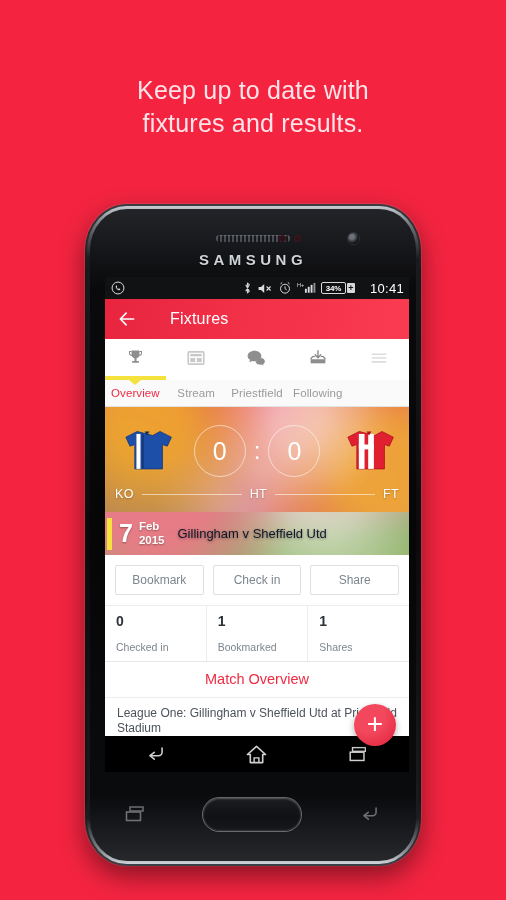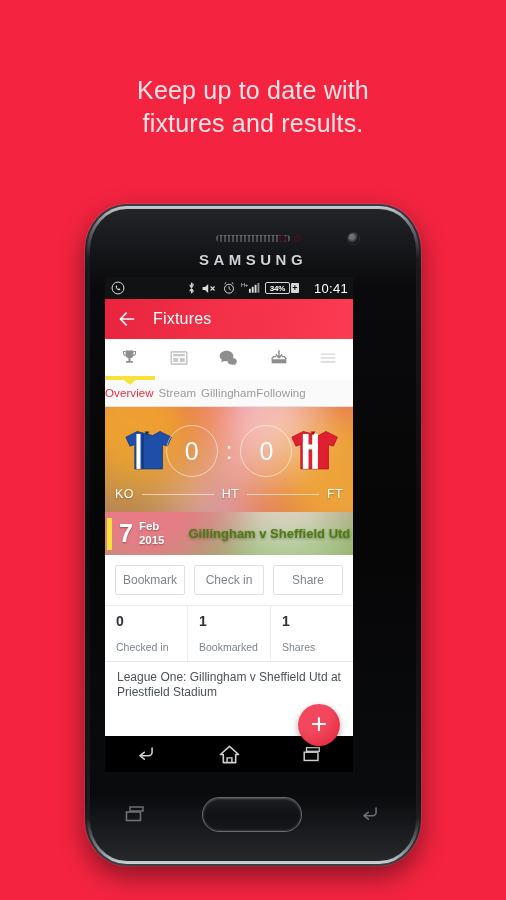--- a/index.html
+++ b/index.html
@@ -50,21 +50,21 @@
     background:radial-gradient(circle at 36% 34%,#6d727a 0 22%,#1b1d21 60%,#000 100%);
     box-shadow:0 0 0 1px rgba(255,255,255,.10); }
   .brand {
     position:absolute; top:42px; left:0; width:100%; text-align:center;
     color:#cfd3d8; font-size:15px; font-weight:700; letter-spacing:4.5px;
     text-shadow:0 1px 1px rgba(0,0,0,.8);
   }
 
   
   .screen {
-    position:absolute; left:15px; top:68px; width:248px; height:495px;
+    position:absolute; left:15px; top:68px; width:304px; height:495px;
     background:#fff; overflow:hidden;
   }
 
   
   .statusbar {
     height:22px; background:#111214; display:flex; align-items:center;
     padding:0 5px 0 6px; color:#e8e8ea;
   }
   .sb-left { display:flex; align-items:center; gap:4px; flex:1; }
   .sb-right { display:flex; align-items:center; gap:5px; }
@@ -77,21 +77,21 @@
     width:25px; height:12px; border:1.4px solid #d8d8da; border-radius:2px;
     display:flex; align-items:center; justify-content:center;
     font-size:8px; color:#fff; font-weight:700; letter-spacing:-.2px;
   }
   .batt-plug { width:8px; height:10px; background:#d8d8da; border-radius:1px;
      display:flex; align-items:center; justify-content:center; color:#111; font-size:9px; font-weight:700;}
 
   
   .actionbar {
     height:40px; background:linear-gradient(100deg,#e8243f 0%,#f23047 45%,#fa3b52 100%);
-    display:flex; align-items:center; padding:0 12px; gap:16px;
+    display:flex; align-items:center; padding:0 12px; gap:33px;
   }
   .back-arrow { width:20px; height:20px; display:block; }
   .ab-title { color:#fff; font-size:16px; font-weight:400; letter-spacing:.2px; }
 
   
   .tabbar { background:#fff; border-bottom:1px solid #e2e2e2; }
   .tab-icons { display:flex; height:37px; align-items:center; }
   .tab-icons > div { flex:1; display:flex; align-items:center; justify-content:center; }
   .tab-underline { display:flex; height:4px; }
   .tab-underline > div { flex:1; }
@@ -155,21 +155,21 @@
   .ds-accent { position:relative; width:5px; height:32px; background:#f5e23c; margin-left:2px; }
   .ds-day {
     position:relative; color:#fff; font-size:25px; font-weight:700; margin-left:7px;
     text-shadow:0 1px 2px rgba(0,0,0,.35); line-height:1;
   }
   .ds-my {
     position:relative; color:#fff; font-size:11.5px; font-weight:700; margin-left:6px;
     line-height:1.15; text-shadow:0 1px 2px rgba(0,0,0,.35);
   }
   .ds-title {
-    position:relative; color:#4d7c0f; font-size:13px; font-weight:700; margin-left:24px;
+    position:relative; color:#0f172a; font-size:13px; font-weight:400; margin-left:13px;
     text-shadow:0 1px 3px rgba(0,0,0,.4);
   }
 
   
   .actionrow { display:flex; gap:9px; padding:10px 10px; background:#fff; }
   .act-btn {
     flex:1; height:30px; border:1px solid #dcdfe3; border-radius:2px; background:#fff;
     display:flex; align-items:center; justify-content:center;
     font-size:12px; color:#7d858e; font-family:"Liberation Sans", sans-serif;
   }
@@ -325,21 +325,21 @@
           <div class="tab-underline">
             <div class="on"></div>
             <div></div>
             <div></div>
             <div></div>
             <div></div>
           </div>
           <div class="tab-labels">
             <div class="active">Overview</div>
             <div>Stream</div>
-            <div>Gillingham</div>
+            <div>Priestfield</div>
             <div>Following</div>
             <div></div>
           </div>
         </div>
 
         <div class="hero">
           <div class="hero-bg"></div>
 
           <svg class="shirt home" viewBox="0 0 64 60">
             <path d="M20 6l-14 7 5 11 6-2v30h34V22l6 2 5-11-14-7-9 5z" fill="#1d4ea8" stroke="#14387a" stroke-width="1"></path>
@@ -396,20 +396,21 @@
           <div class="stat">
             <div class="stat-num">1</div>
             <div class="stat-lbl">Bookmarked</div>
           </div>
           <div class="stat">
             <div class="stat-num">1</div>
             <div class="stat-lbl">Shares</div>
           </div>
         </div>
 
+        <div class="ov-head">Match Overview</div>
         <div class="ov-body">League One: Gillingham v Sheffield Utd at Priestfield Stadium</div>
         <div class="bottom-accent"></div>
 
         <div class="fab">
           <span>+</span>
         </div>
 
         <div class="navbar">
           <div>
             <svg width="26" height="20" viewBox="0 0 30 22">

